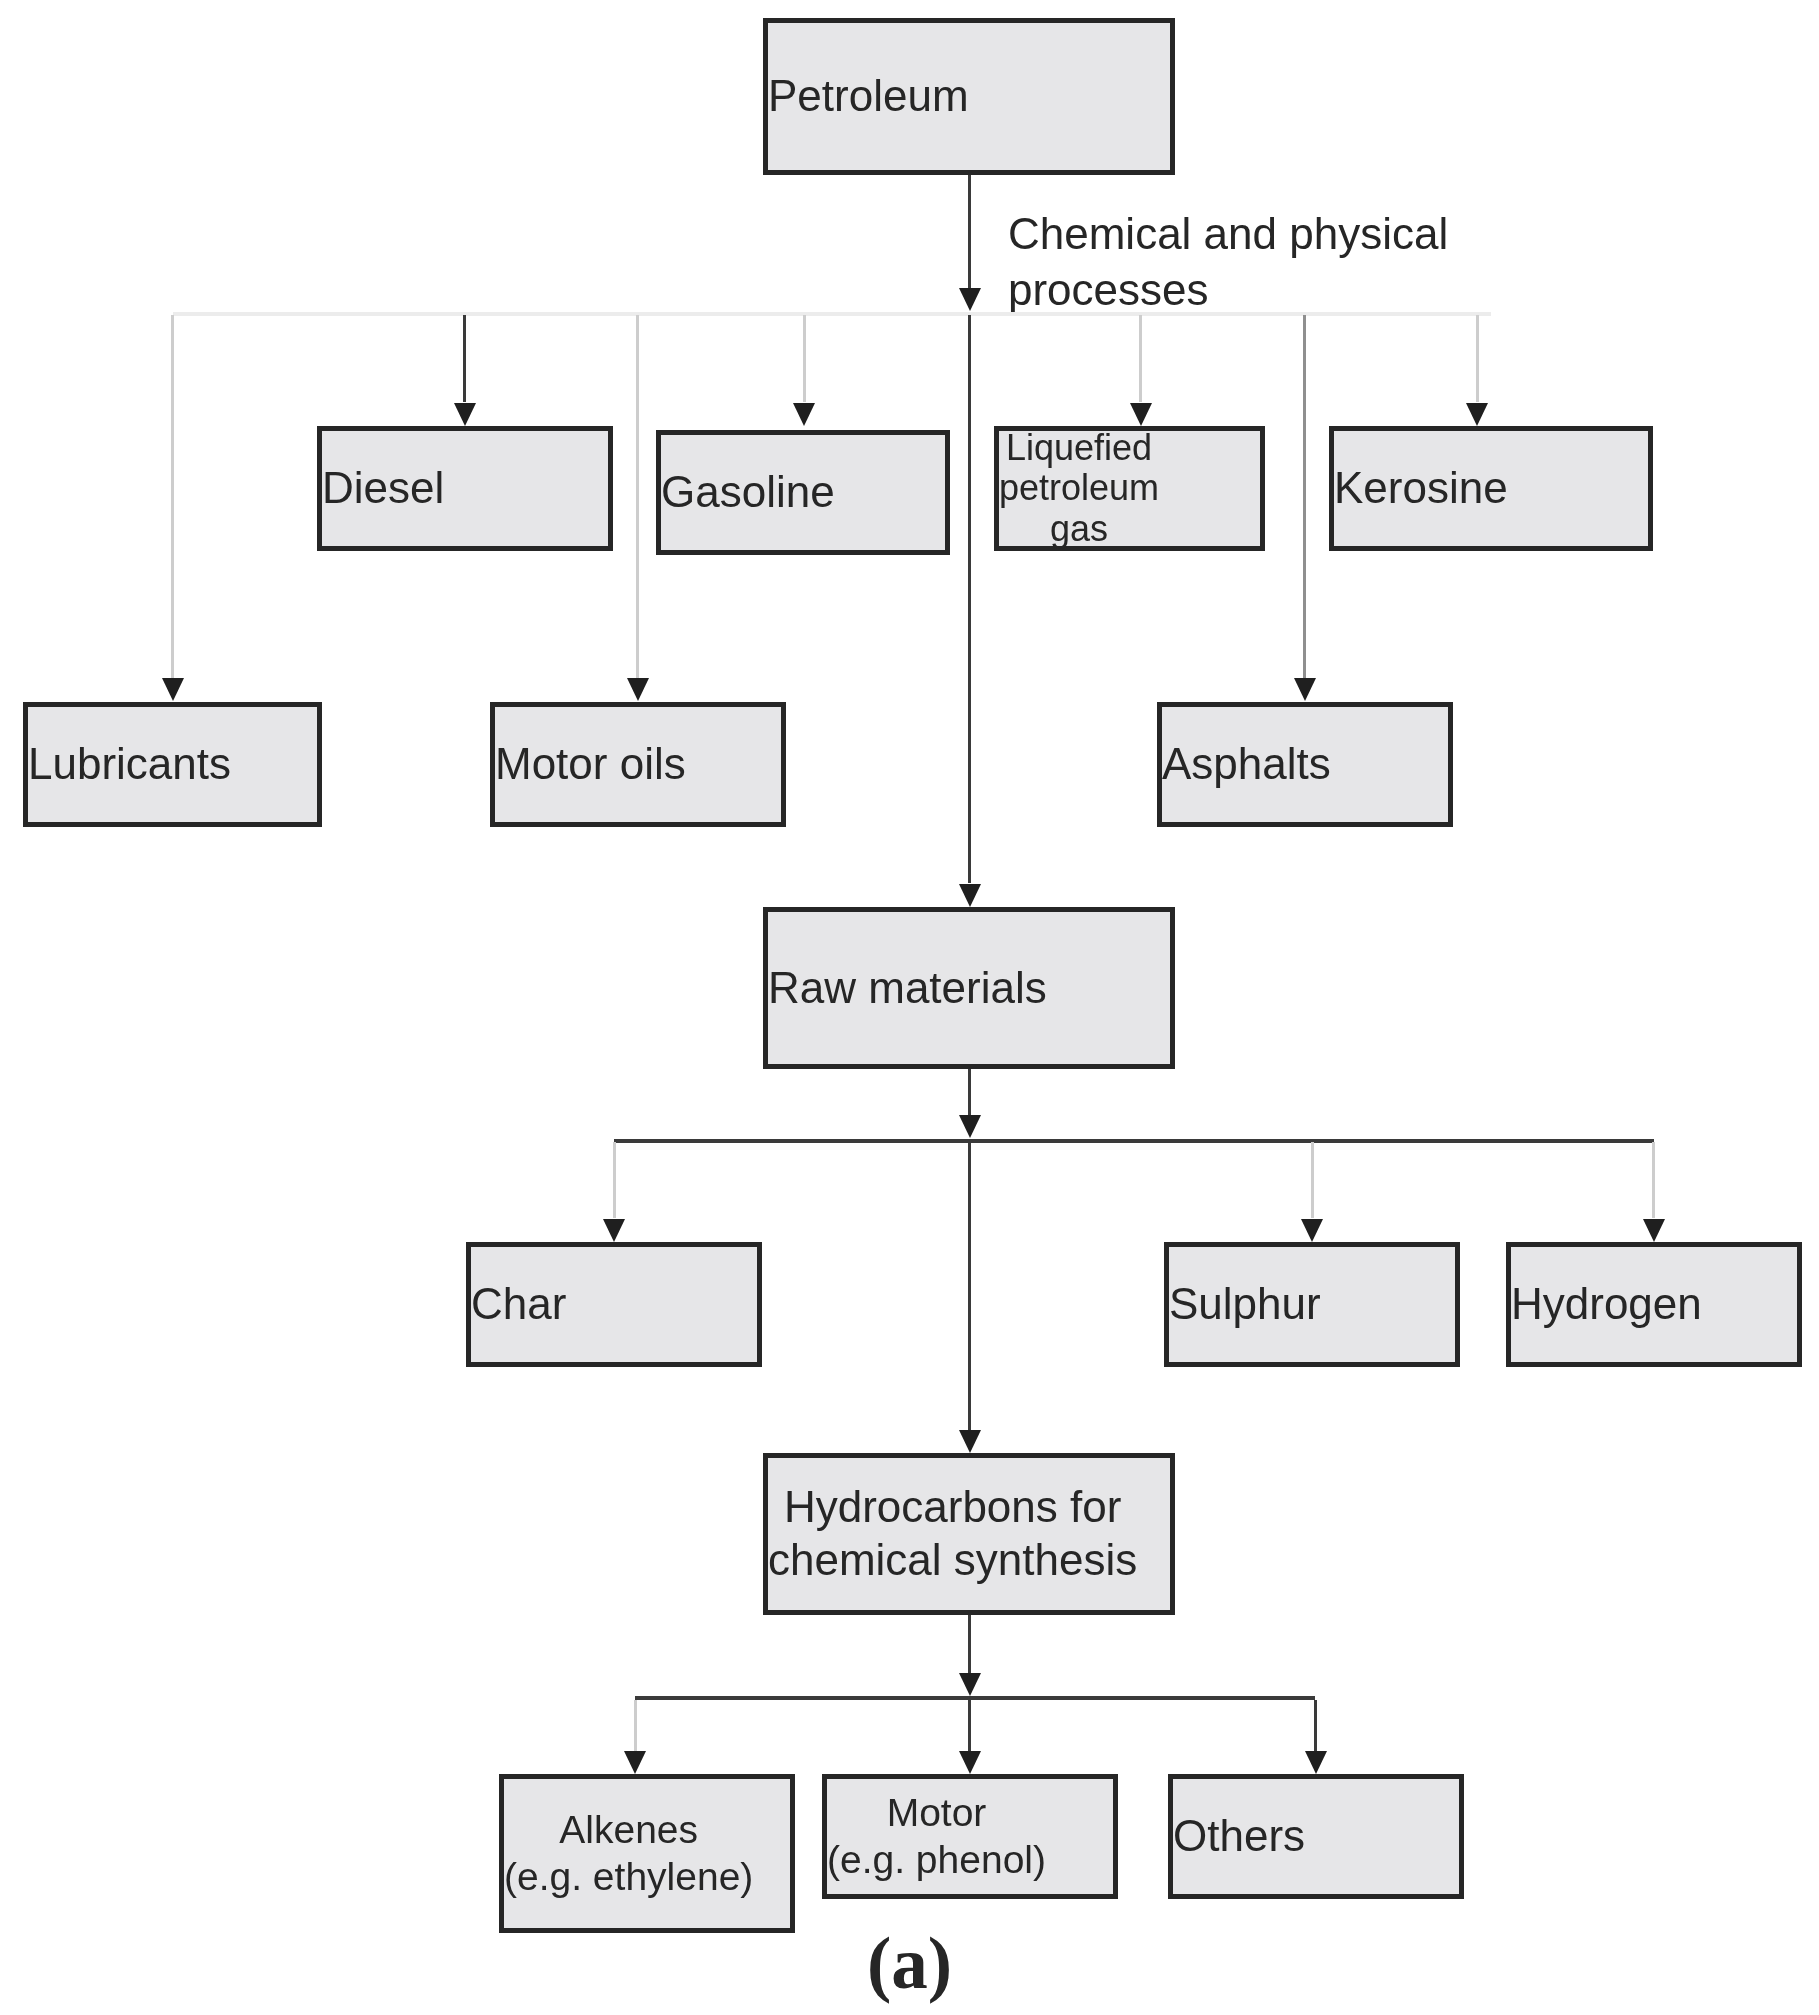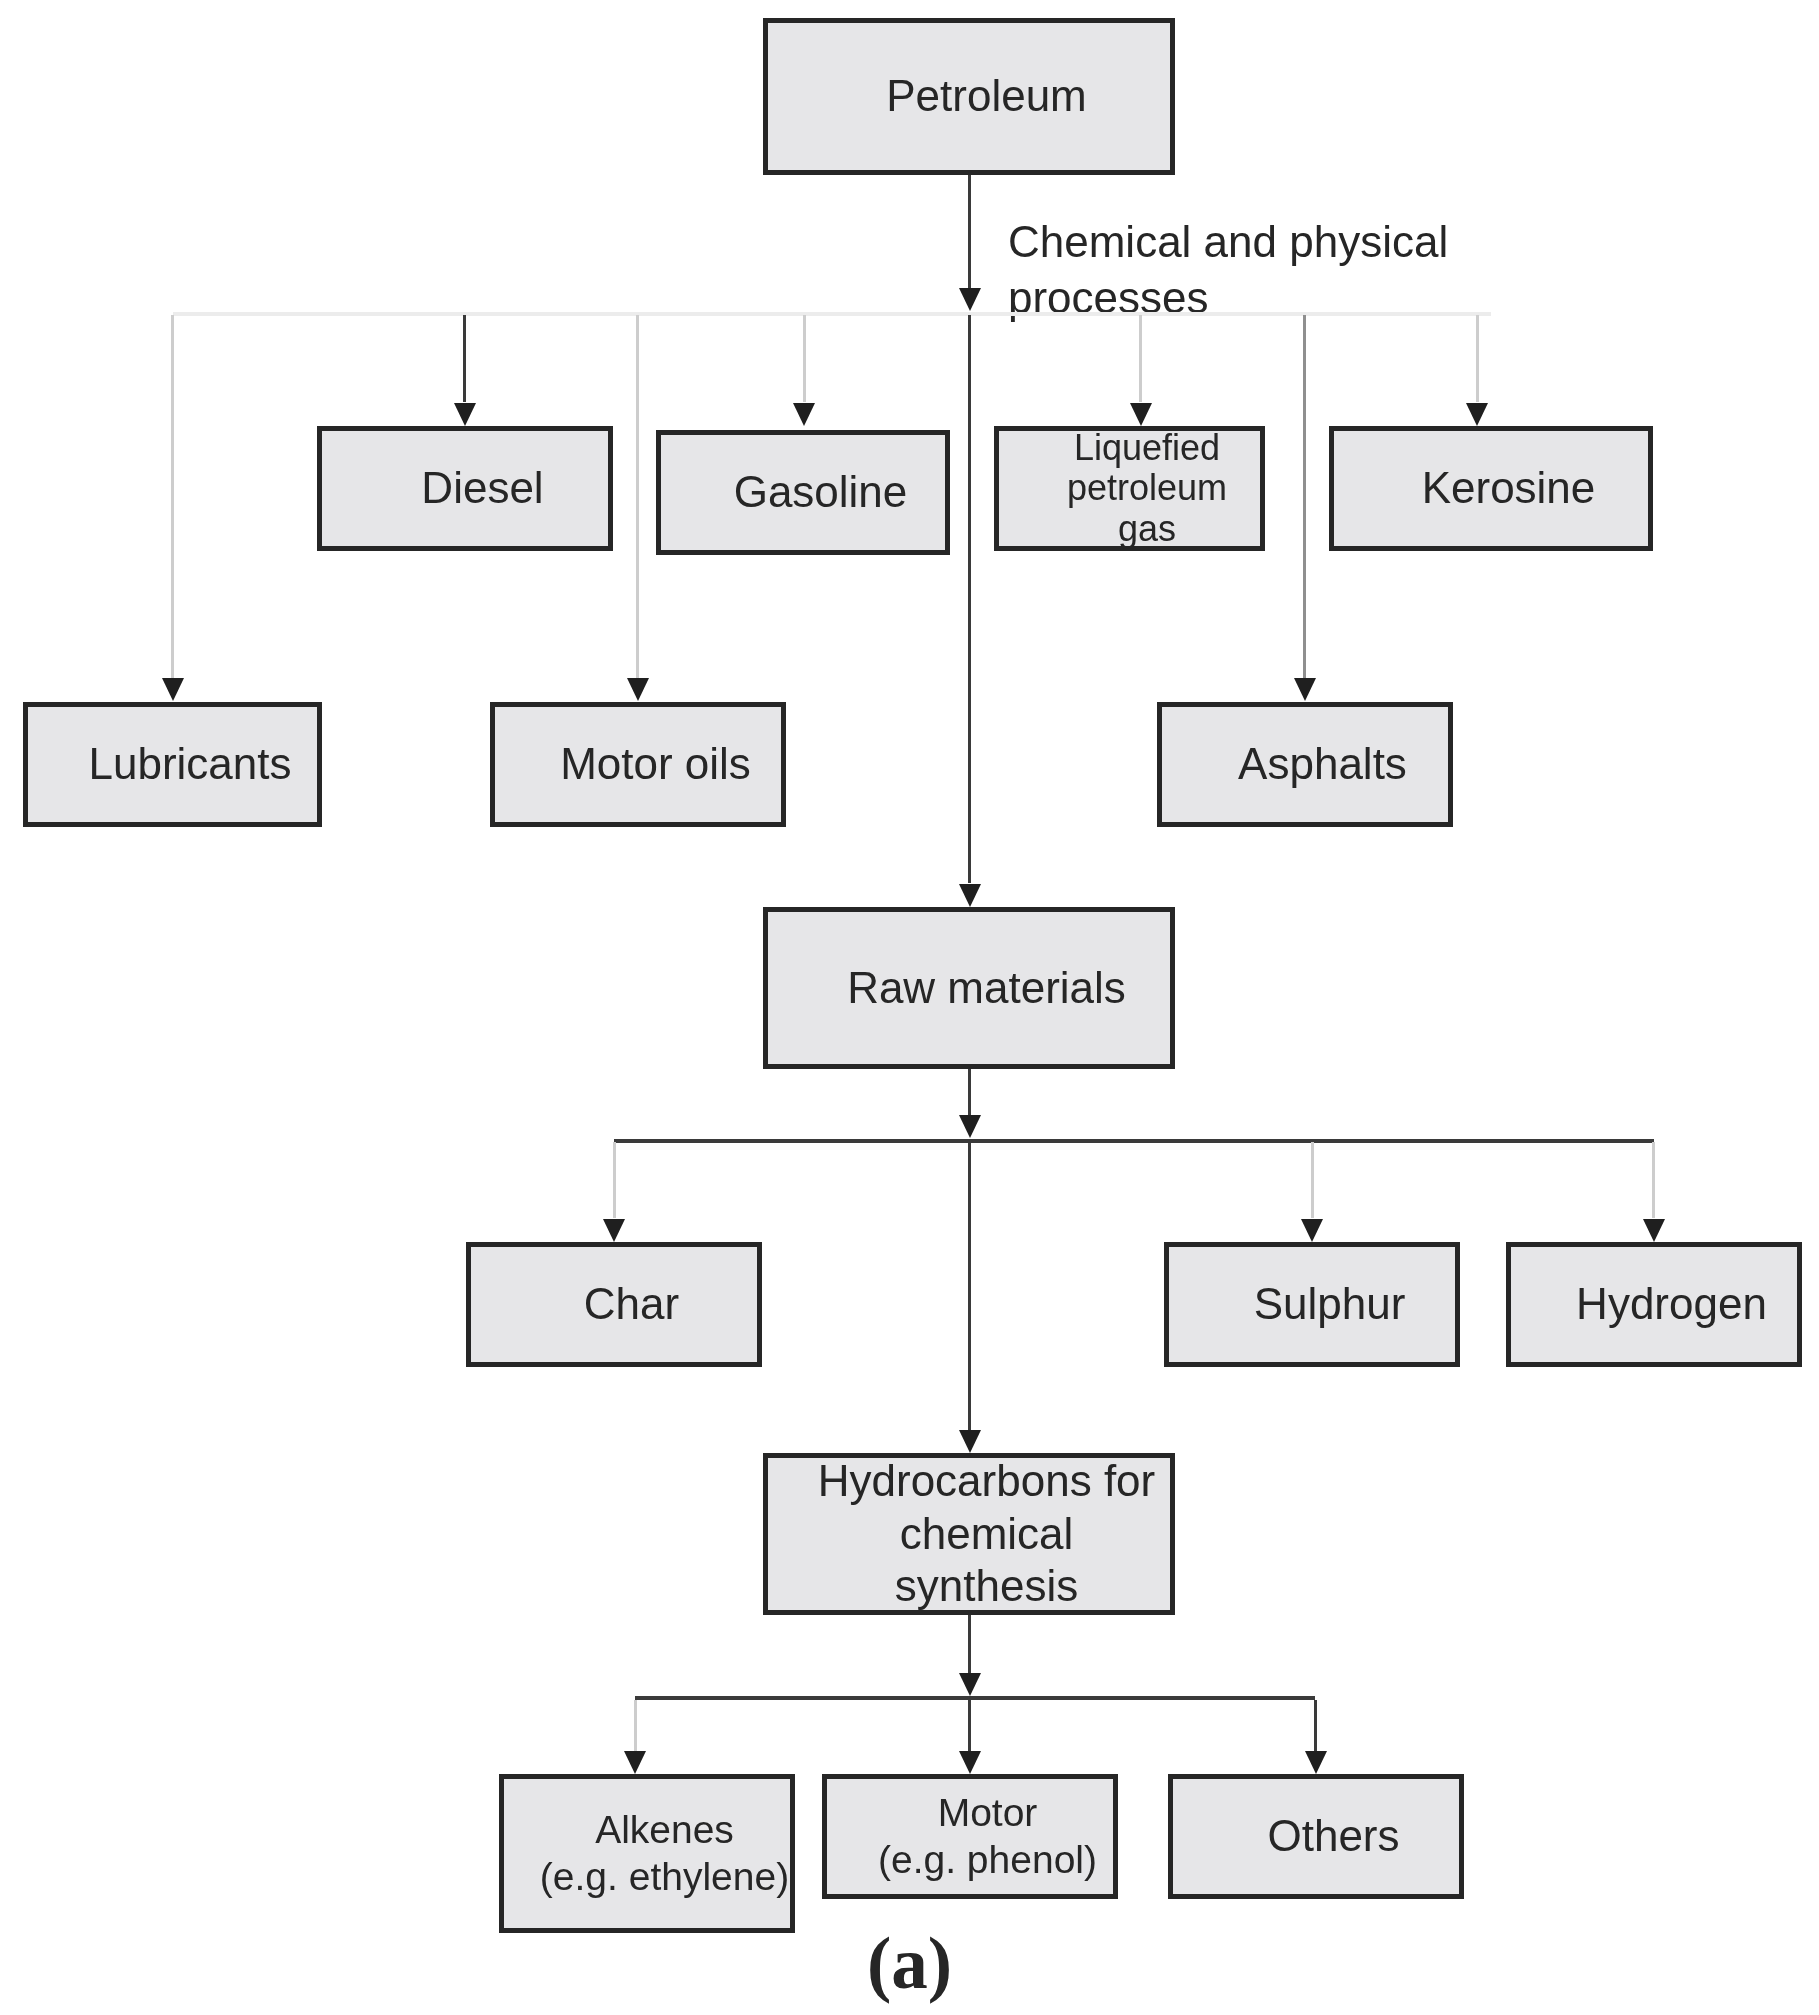--- a/index.html
+++ b/index.html
@@ -9,23 +9,22 @@
     background:var(--page-bg,#ffffff);
     font-family:"Liberation Sans",sans-serif;
     color:var(--text,#262626);
     overflow:hidden;
   }
   .node{
     position:absolute;
     box-sizing:border-box;
     background:var(--box-fill,#e6e6e8);
     border:5.8px solid var(--box-border,#262626);
-    display:flex;align-items:center;justify-content:center;
+    display:flex;align-items:center;
     text-align:center;
-    padding-left:35px;
   }
   .node .label{
     white-space:pre-line;
     font-size:44px;line-height:1.2;
     color:var(--text,#262626);
   }
   .node.small .label{font-size:36px;line-height:1.12;}
   .node.mid .label{font-size:39px;line-height:1.2;}
   .vline{position:absolute;width:2.9px;}
   .vline.dark{background:var(--line-dark,#3a3a3a);}
@@ -34,21 +33,21 @@
   .hline{position:absolute;height:3.6px;}
   .hline.faint{background:var(--line-faint,#ececec);}
   .hline.dark{background:var(--line-dark,#3a3a3a);}
   .arrow{
     position:absolute;width:0;height:0;
     border-left:11px solid transparent;
     border-right:11px solid transparent;
     border-top:23px solid var(--arrow,#1f1f1f);
   }
   .proc-label{
-    position:absolute;left:1008px;top:214px;width:510px;
+    position:absolute;left:1008px;top:206px;width:510px;
     font-size:44px;line-height:1.27;
     white-space:pre-line;text-align:left;
   }
   .caption{
     position:absolute;left:0;top:1922px;width:1819px;
     text-align:center;
     font-family:"Liberation Serif",serif;
     font-weight:700;font-size:73px;
   }
 </style>

